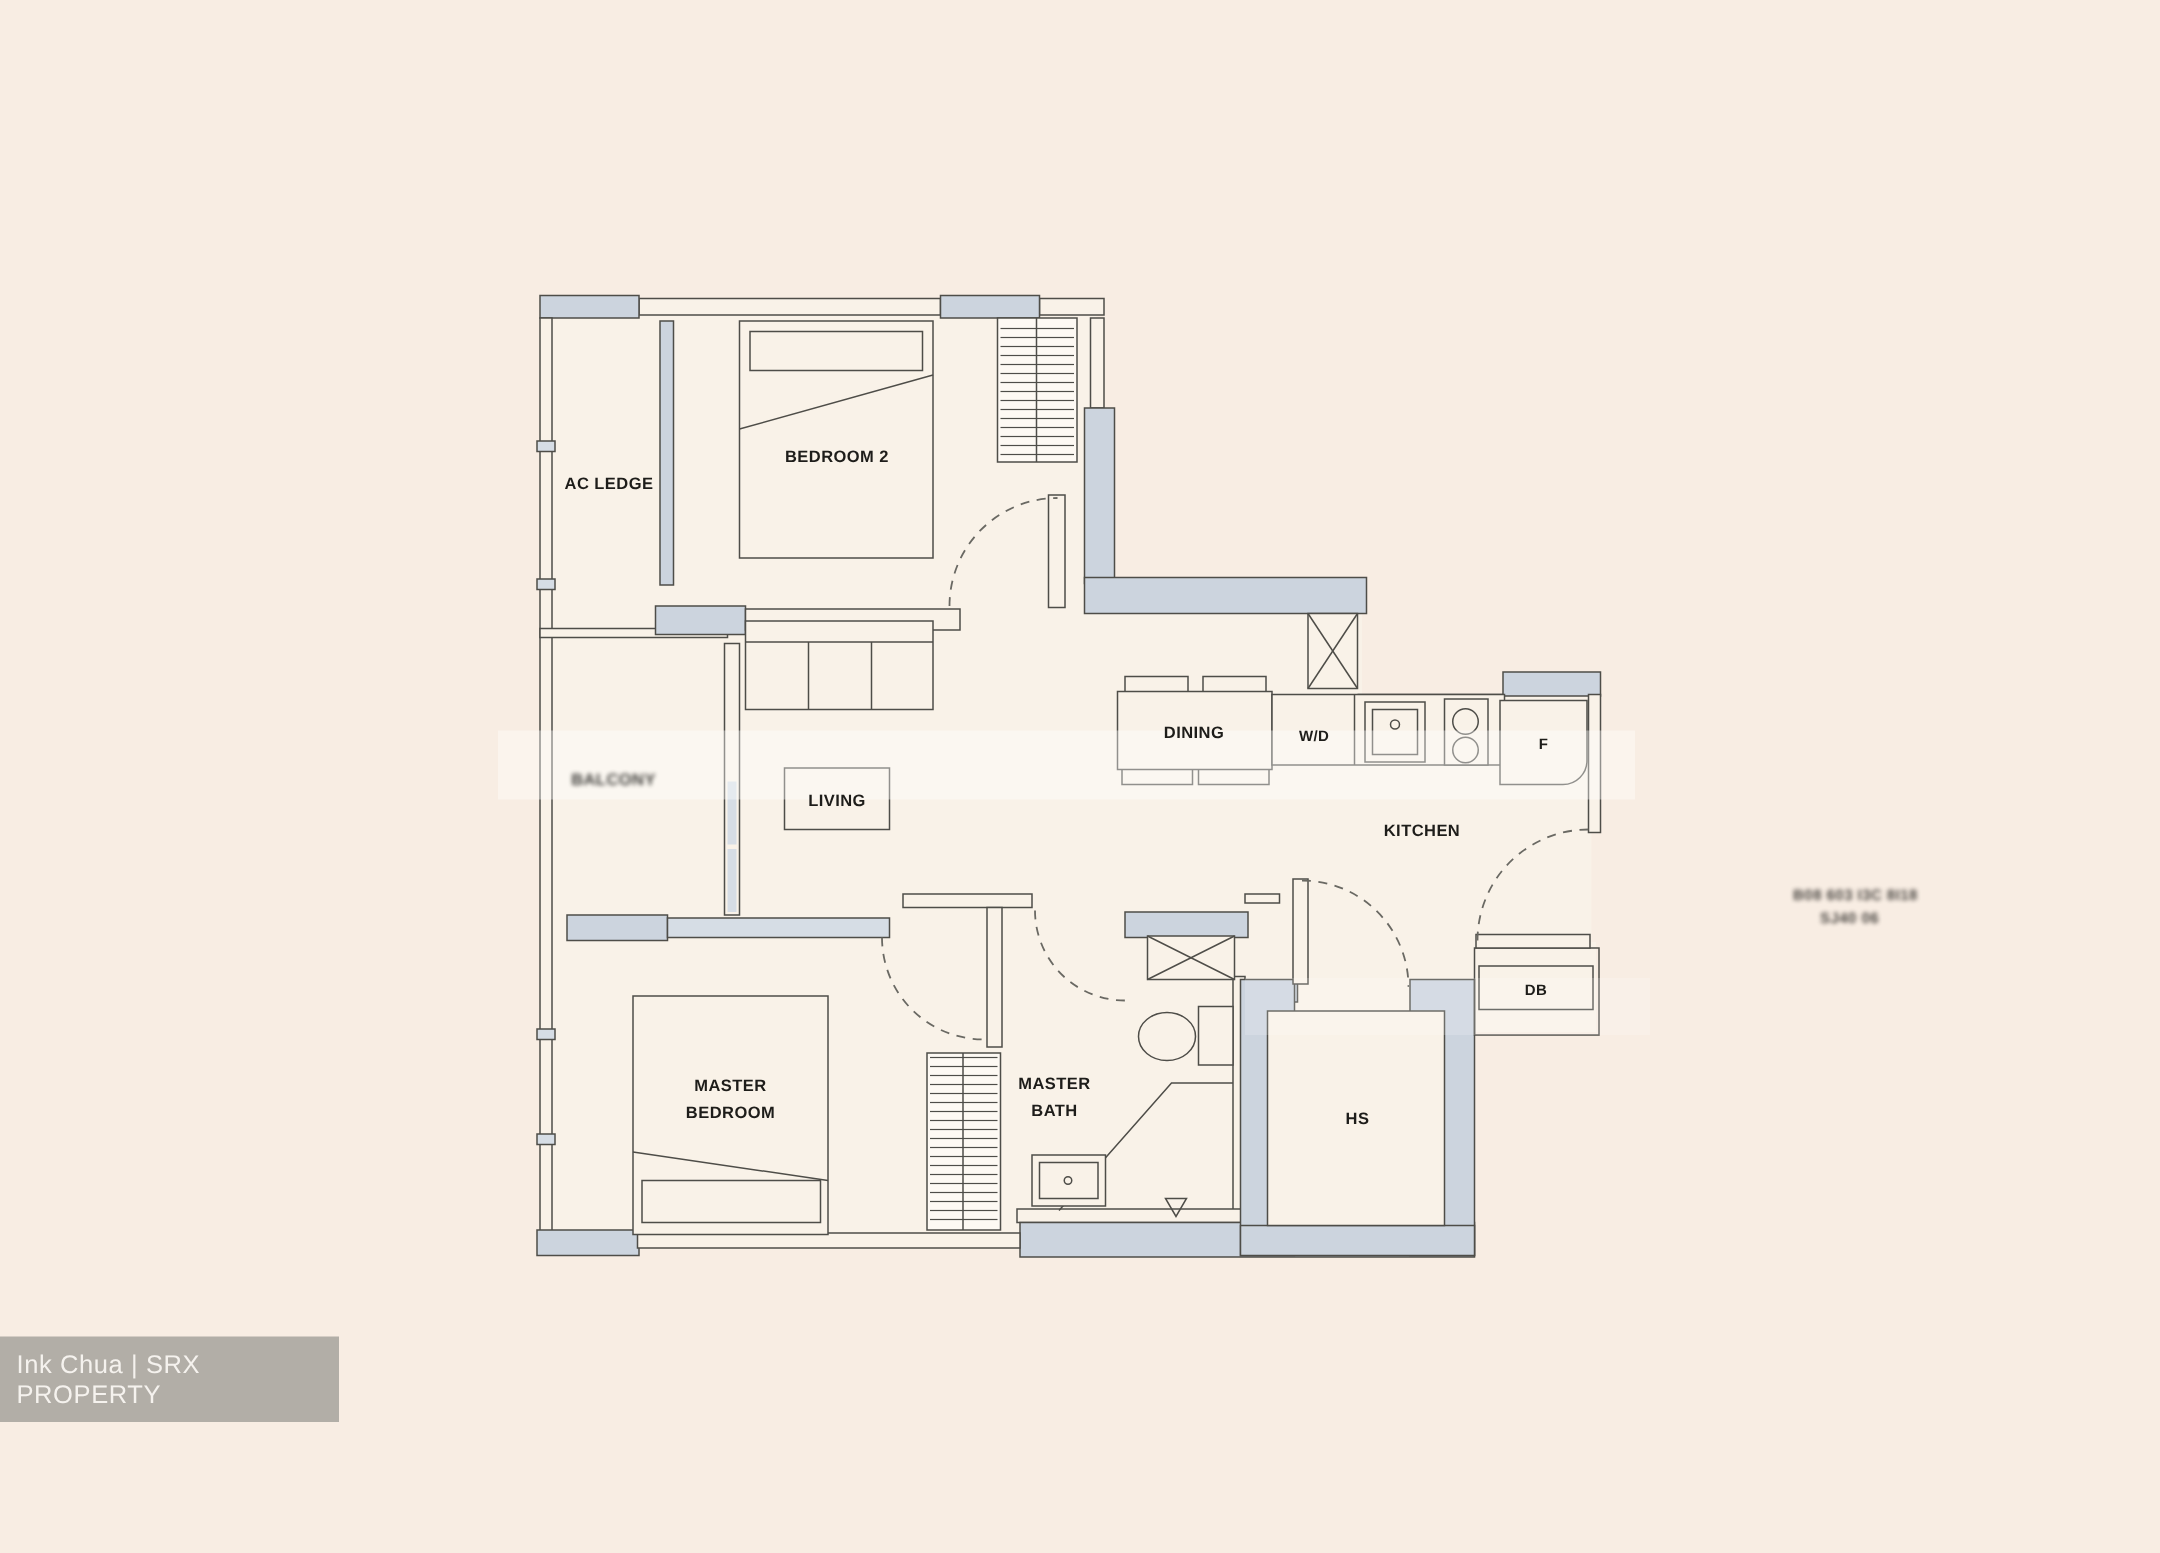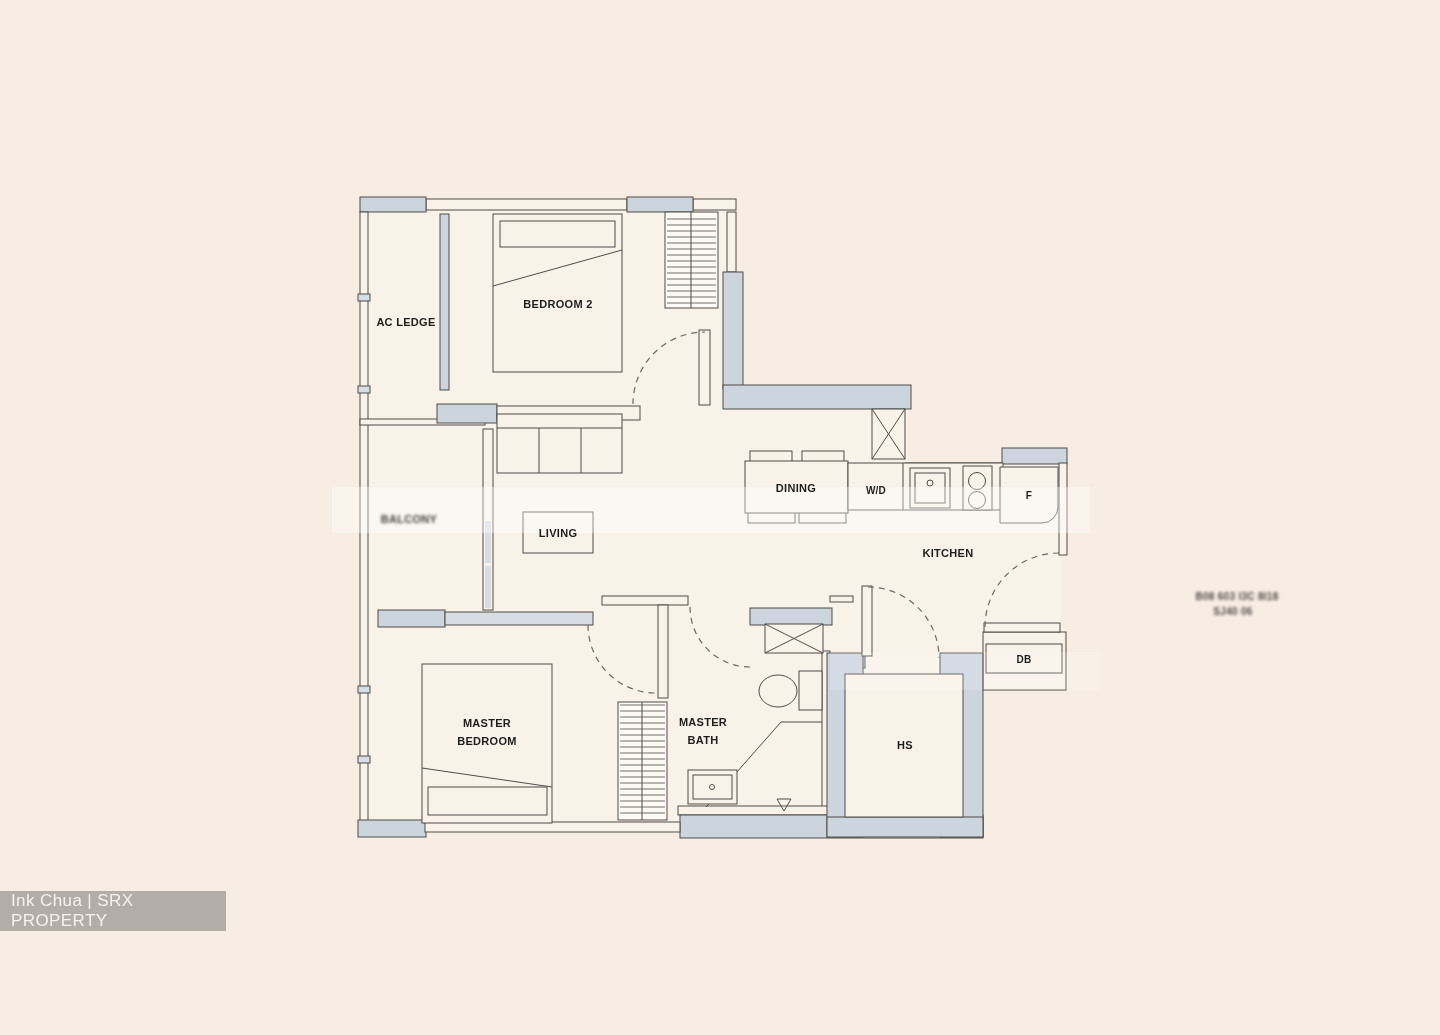--- a/index.html
+++ b/index.html
@@ -14,21 +14,21 @@
   .wall-light{fill:var(--wall-fill-light);stroke:var(--line);stroke-width:1;}
   .thin{fill:var(--floor);stroke:var(--line);stroke-width:1;}
   .fix{fill:var(--floor);stroke:var(--line);stroke-width:1;}
   .ln{stroke:var(--line);stroke-width:1;fill:none;}
   .arc{stroke:#6a6963;stroke-width:1.2;fill:none;stroke-dasharray:6 5;}
   .lbl{font:bold 11px "Liberation Sans", sans-serif;fill:var(--label);letter-spacing:.3px;text-anchor:middle;}
   .lbl-sm{font:bold 10px "Liberation Sans", sans-serif;fill:var(--label);letter-spacing:.2px;text-anchor:middle;}
   .lbl-blur{filter:blur(1.4px);opacity:.85;}
   .lbl-blur2{filter:blur(1.5px);opacity:.8;font:bold 10px "Liberation Sans", sans-serif;}
   .band{fill:#ffffff;}
-  #watermark{position:absolute;left:0;top:891px;width:226px;height:40px;
+  #watermark{position:absolute;left:0;top:891px;width:226px;height:57px;
     background:var(--watermark-bg);color:var(--watermark-text);font-size:17px;
     display:flex;align-items:center;padding-left:11px;box-sizing:border-box;letter-spacing:.4px;}
 </style>
 </head>
 <body>
 
 <svg width="1440" height="1035" viewBox="0 0 1440 1035">
   <defs>
     <pattern id="hatchH" width="8" height="6" patternUnits="userSpaceOnUse">
       <path d="M0,3 H8" stroke="#4e4d48" stroke-width="0.8"></path>

